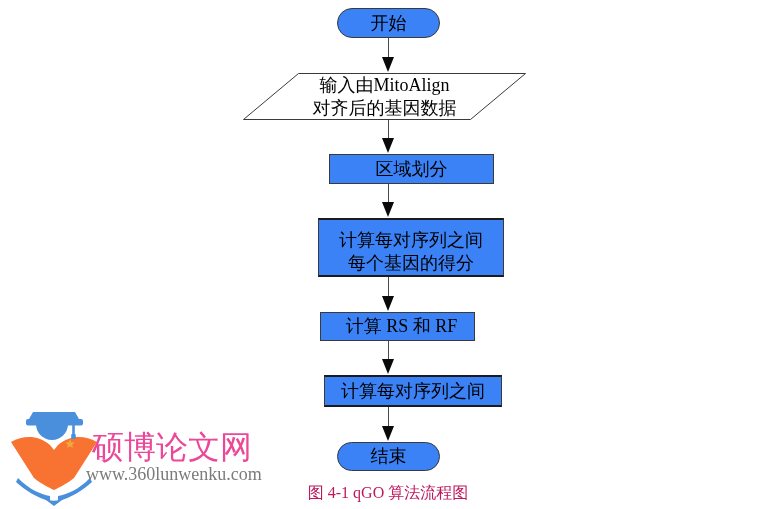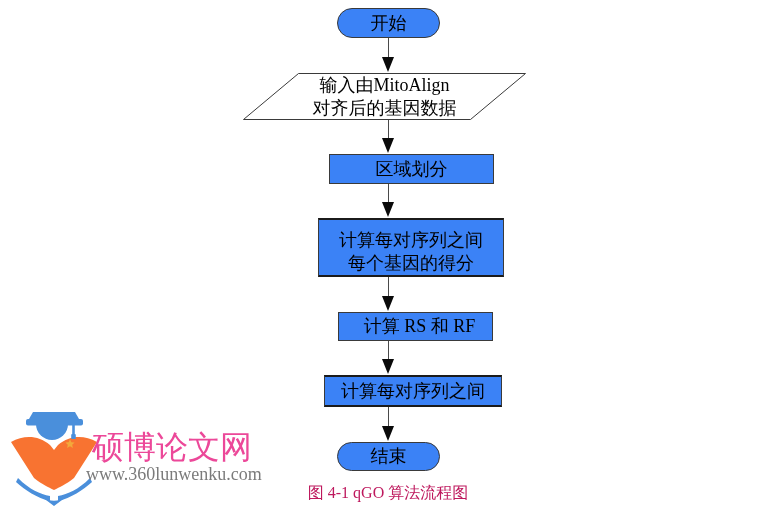--- a/index.html
+++ b/index.html
@@ -63,21 +63,21 @@
   <div class="node process heavy" style="left:294px;top:218px;width:186px;height:59px;justify-content:flex-end;">
     <span>计算每对序列之间</span>
     <span>每个基因的得分</span>
   </div>
 
   <div class="arrow" style="left:381px;top:277px;height:34px;">
     <div class="shaft"></div>
     <div class="head"></div>
   </div>
 
-  <div class="node process" style="left:314px;top:312px;width:155px;height:29px;padding-left:8px;">
+  <div class="node process" style="left:296px;top:312px;width:155px;height:29px;padding-left:8px;">
     <span>计算 RS 和 RF</span>
   </div>
 
   <div class="arrow" style="left:381px;top:341px;height:33px;">
     <div class="shaft"></div>
     <div class="head"></div>
   </div>
 
   <div class="node process heavy" style="left:300px;top:375px;width:178px;height:32px;">
     <span>计算每对序列之间</span>

